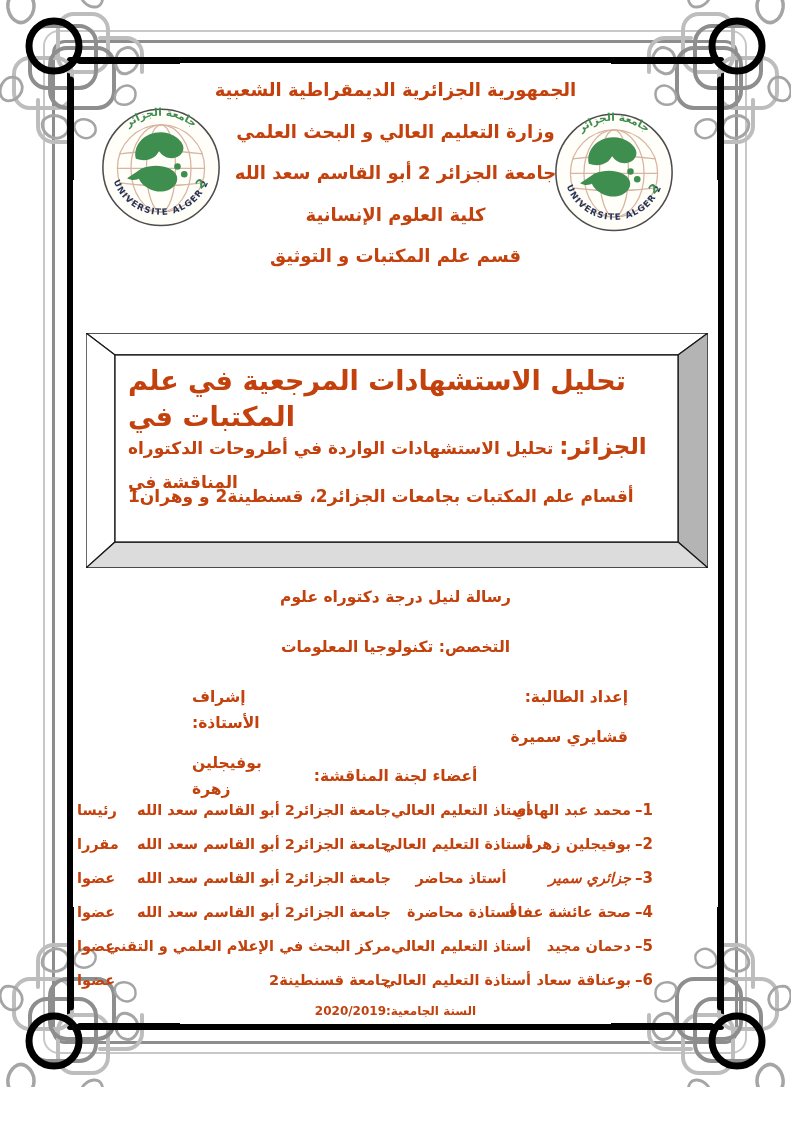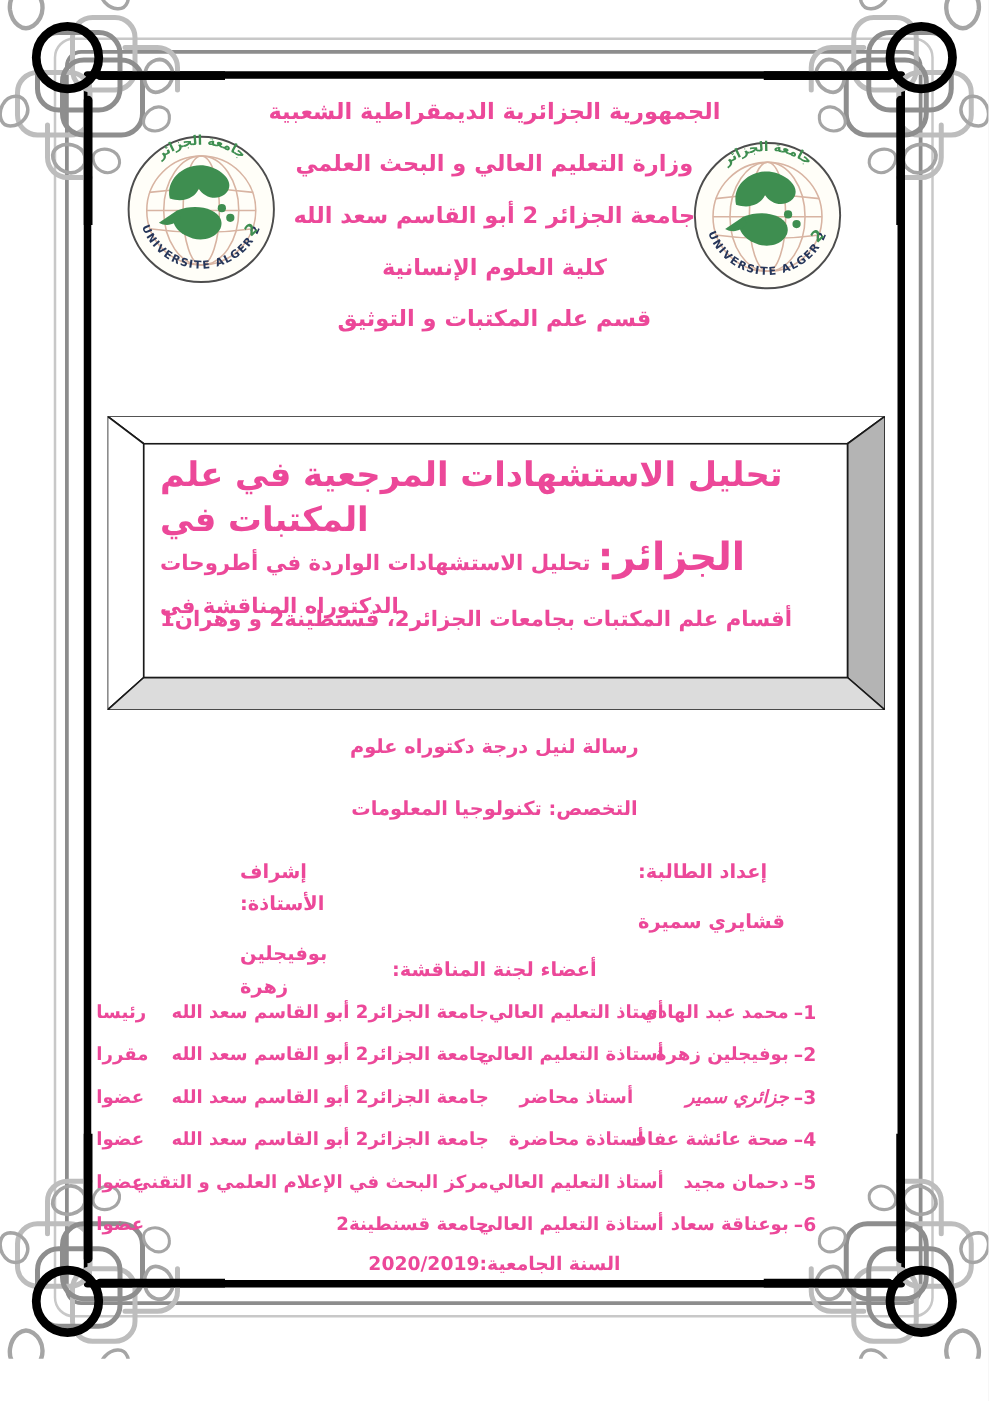--- a/index.html
+++ b/index.html
@@ -1,18 +1,18 @@
 <!DOCTYPE html>
 <html lang="ar"><head>
 <meta charset="utf-8">
 <style>
   * { margin:0; padding:0; box-sizing:border-box; }
   body { background:#e8e8e8; font-family:"DejaVu Sans", sans-serif; }
   .page { position:relative; width:791px; height:1121px; background:#fff;
-          margin:0 auto; overflow:hidden; color:#ec4899; }
+          margin:0 auto; overflow:hidden; color:#c2410c; }
 
   
   .b-light { position:absolute; left:43px; right:44px; top:30px; bottom:67px;
              border:2px solid #c8c8c8; border-radius:16px; }
   .b-mid   { position:absolute; left:52px; right:53px; top:40px; bottom:77px;
              border:3px solid #8d8d8d; border-radius:13px; }
   .b-black { position:absolute; left:67px; right:67px; top:57px; bottom:91px;
              border:6px solid #000; border-radius:3px; }
 
   .corner { position:absolute; width:180px; height:180px; }
@@ -29,51 +29,51 @@
   .logo.left  { left:99px;  top:102px; }
   .logo.right { left:552px; top:107px; }
 
   
   .title-box { position:absolute; left:86px; top:333px; width:622px; height:235px; }
   .title-box svg.frame { position:absolute; inset:0; }
   .tb-text { position:absolute; left:42px; right:42px; top:24px; bottom:28px;
              direction:rtl; text-align:left; font-weight:bold; }
   .tb-l1 { position:absolute; left:0; right:0; top:6px;  font-size:27px; line-height:36px; }
   .tb-l2 { position:absolute; left:0; right:0; top:72px; font-size:17px; line-height:34px; }
-  .tb-l2 .lead { font-size:31px; }
+  .tb-l2 .lead { font-size:23px; }
   .tb-l3 { position:absolute; left:0; right:0; top:124px; font-size:17px; line-height:30px; }
 
   
   .line-center { position:absolute; left:0; right:0; text-align:center;
                  font-weight:bold; font-size:15.5px; line-height:26px; direction:rtl; }
   .degree    { top:584px; }
   .specialty { top:634px; }
   .heading-committee { top:763px; }
 
   .col-block { position:absolute; top:684px; direction:rtl; font-weight:bold;
                font-size:15.5px; }
   .col-block p { line-height:26px; }
   .col-block p + p { margin-top:14px; }
-  .col-student    { right:163px; text-align:left; }
+  .col-student    { right:163px; text-align:right; }
   .col-supervisor { left:192px; width:95px; text-align:left; }
 
   
   .committee { position:absolute; left:75px; right:75px; top:793px; direction:rtl; z-index:3; }
   .crow { display:grid; grid-template-columns:85px 100px 140px 250px 1fr;
           height:34px; align-items:center; font-weight:bold; font-size:14.5px;
           white-space:nowrap; }
   .c-num  { direction:ltr; text-align:left; padding-left:4px; font-size:15px; }
   .c-name { text-align:right; padding-left:4px; }
   .c-rank { text-align:center; }
   .c-inst { }
   .c-role { text-align:left; padding-left:2px; }
   .italic { font-style:italic; }
 
   .year { position:absolute; left:0; right:0; top:998px; text-align:center;
-          direction:rtl; font-weight:bold; font-size:15px; line-height:26px; z-index:3; }
+          direction:rtl; font-weight:bold; font-size:12px; line-height:26px; z-index:3; }
 </style>
 </head>
 <body>
 
 <div class="page">
 
   <div class="b-light"></div>
   <div class="b-mid"></div>
   <div class="b-black"></div>
 

